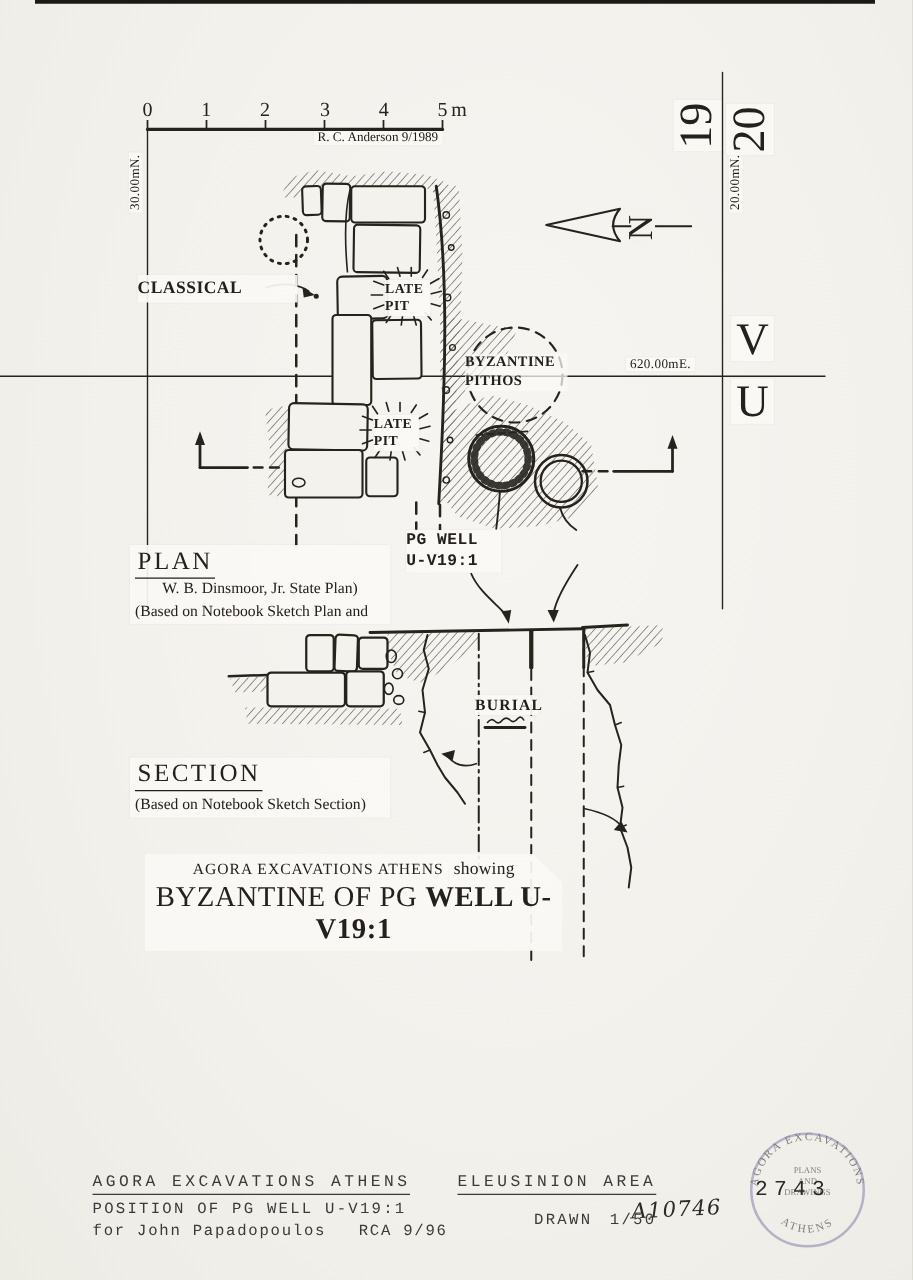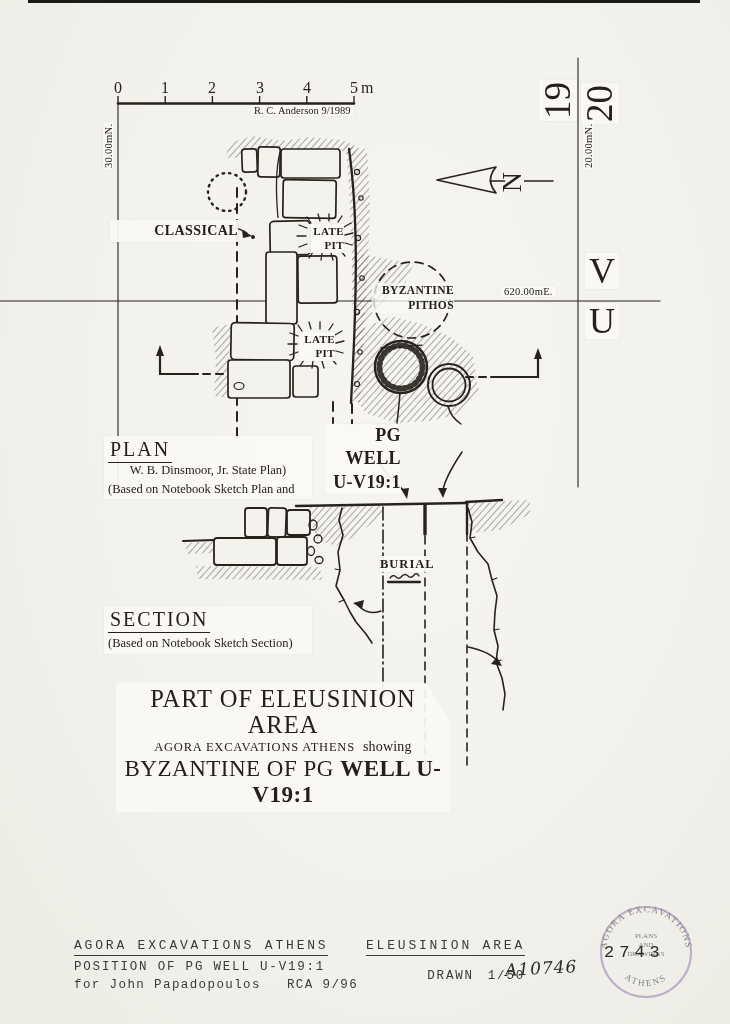--- a/index.html
+++ b/index.html
@@ -5,21 +5,21 @@
   html,body{margin:0;padding:0;background:#d8d6d0;}
   #page{position:relative;width:730px;height:1024px;overflow:hidden;
         background:radial-gradient(ellipse at 55% 38%, #f6f5f1 0%, #f2f1ec 55%, #ecebe4 100%);
         font-family:"Liberation Serif", serif;color:#24211c;}
   .abs{position:absolute;}
   .paste{background:rgba(250,249,245,0.93);box-shadow:0 0 0 1px rgba(0,0,0,0.02);}
   .vtext{position:absolute;transform:rotate(-90deg);transform-origin:left top;white-space:nowrap;}
   .coord{font-size:10.5px;letter-spacing:0.3px;}
   .gridnum{font-size:37px;line-height:38px;}
   .gridletter{font-size:36px;line-height:36px;text-align:center;}
-  .maplabel{font-weight:700;text-align:right;line-height:1.3;letter-spacing:0.4px;}
+  .maplabel{font-weight:700;text-align:left;line-height:1.3;letter-spacing:0.4px;}
   .credit{font-size:10.5px;padding:0 3px;}
   .heading{font-size:20px;letter-spacing:2px;border-bottom:1.6px solid #24211c;display:inline-block;padding:0 2px 1px 2px;}
   .note{font-size:12.5px;line-height:1.25;}
   .titleblock{text-align:center;padding:3px 6px 5px 6px;
       clip-path:polygon(0 0,93% 0,100% 30%,100% 100%,0 100%);}
   .t1{font-size:24.5px;letter-spacing:1px;line-height:1.05;}
   .t2{font-size:12.5px;letter-spacing:0.8px;margin-top:2px;}
   .t2 .showing{font-size:14px;letter-spacing:0.2px;margin-left:8px;}
   .t3{font-size:23px;letter-spacing:0.5px;margin-top:1px;line-height:1.1;}
   .mono{font-family:"Liberation Mono", monospace;color:#3a3a3a;}
@@ -268,41 +268,40 @@
   <div class="abs paste maplabel" style="left:299px;top:332px;width:36px;font-size:11px;">
     <div>LATE</div>
     <div>PIT</div>
   </div>
 
   <div class="abs maplabel" style="left:372px;top:283px;width:82px;font-size:11.5px;background:rgba(250,249,245,0.75);">
     <div>BYZANTINE</div>
     <div>PITHOS</div>
   </div>
 
-  <div class="abs paste maplabel" style="left:325px;top:424px;width:76px;font-size:18px;">
+  <div class="abs paste maplabel" style="left:325px;top:424px;width:76px;font-size:13px;font-family:Liberation Mono, monospace;">
     <div>PG WELL</div>
     <div>U-V19:1</div>
   </div>
 
   <div class="abs paste" style="left:104px;top:436px;width:200px;padding:2px 4px;">
     <span class="heading">PLAN</span>
     <div class="note" style="text-align:center;">W. B. Dinsmoor, Jr. State Plan)</div>
     <div class="note" style="margin-top:3px;">(Based on Notebook Sketch Plan and</div>
   </div>
 
   <div class="abs paste maplabel" style="left:380px;top:556px;width:50px;font-size:12.5px;letter-spacing:1px;">BURIAL</div>
 
 
   <div class="abs paste" style="left:104px;top:606px;width:200px;padding:2px 4px;">
     <span class="heading">SECTION</span>
     <div class="note" style="margin-top:3px;">(Based on Notebook Sketch Section)</div>
   </div>
 
   <div class="abs paste titleblock" style="left:116px;top:683px;width:322px;">
-    <div class="t1">PART OF ELEUSINION AREA</div>
     <div class="t2">
       <span>AGORA EXCAVATIONS ATHENS</span><span class="showing">showing</span>
     </div>
     <div class="t3">
       <span>BYZANTINE OF PG </span><span style="font-weight:700;">WELL U-V19:1</span>
     </div>
   </div>
 
   <div class="abs mono" style="left:74px;top:936px;">
     <div class="f-head">AGORA EXCAVATIONS ATHENS</div>

